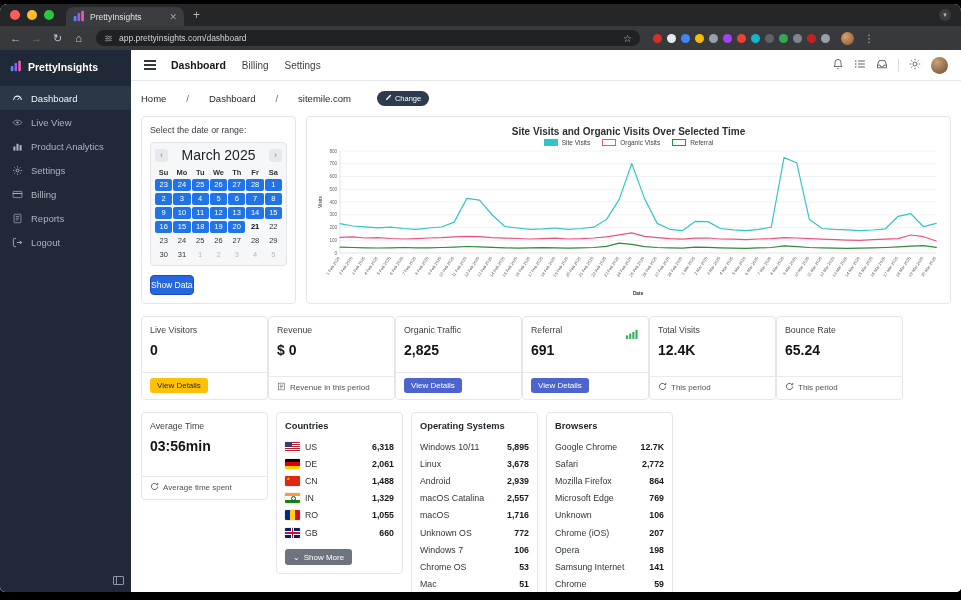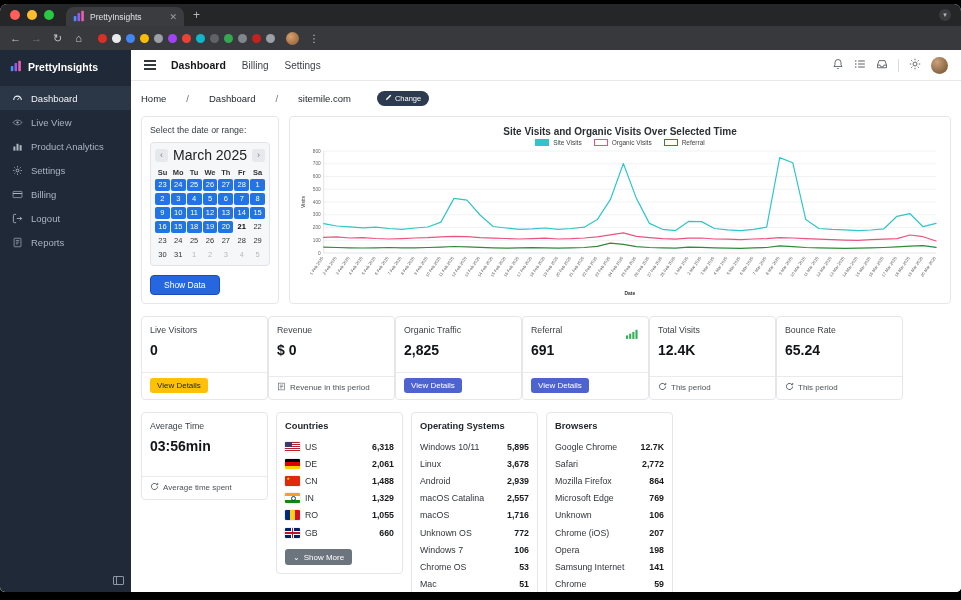--- a/index.html
+++ b/index.html
@@ -42,33 +42,33 @@
   .navlink.active{font-weight:bold;color:#14171a;font-size:10.5px;}
   .topnav-right{margin-left:auto;display:flex;align-items:center;gap:10px;color:#565b61;}
   .tn-divider{width:1px;height:13px;background:#d9dbe0;}
   .tn-avatar{width:17px;height:17px;border-radius:50%;background:radial-gradient(circle at 35% 30%, #caa27a, #6e4a2a);}
   .content{flex:1;padding:8px 10px;overflow:hidden;}
   .breadcrumb{font-size:9.5px;color:#23282e;display:flex;align-items:center;gap:20px;margin:2px 0 10px;}
   .sep{color:#6b7178;}
   .change-btn{margin-left:6px;background:#2d3b50;color:#fff;border:none;border-radius:9px;font-size:7.5px;padding:3px 8px;display:flex;align-items:center;gap:3px;font-family:inherit;}
   .card{background:#fff;border:1px solid #e4e6ea;border-radius:4px;box-sizing:border-box;}
   .row1{display:flex;gap:10px;margin-bottom:12px;}
-  .date-card{width:138px;flex-shrink:0;padding:8px;}
+  .date-card{width:155px;flex-shrink:0;padding:8px;}
   .date-title{font-size:8.8px;color:#343a40;margin-bottom:7px;}
   .calendar{background:#f6f7f9;border:1px solid #e2e4e9;border-radius:4px;padding:4px;}
   .cal-head{display:flex;align-items:center;margin-bottom:3px;}
   .cal-nav{width:13px;height:13px;background:#e7e8ec;border-radius:3px;color:#7a8088;font-size:9px;line-height:12px;text-align:center;}
   .cal-month{flex:1;text-align:center;font-weight:normal;font-size:14px;color:#222;}
   .cal-grid{display:grid;grid-template-columns:repeat(7,1fr);gap:2px 1px;}
   .cal-dh{font-size:7.5px;font-weight:bold;text-align:center;color:#333;padding:2px 0;}
   .cal-day{font-size:7.5px;text-align:center;color:#333;height:12px;line-height:12px;border-radius:2px;}
   .cal-day.sel{background:#2173e8;color:#fff;}
   .cal-day.today{font-weight:bold;color:#000;}
   .cal-day.muted{color:#b4bac1;}
-  .show-data{margin-top:9px;background:#2667e0;color:#fff;border:1.5px solid #1a4cc0;border-radius:4px;font-size:8.5px;padding:4px 13px;font-family:inherit;}
+  .show-data{margin-top:9px;background:#2667e0;color:#fff;border:1.5px solid #1a4cc0;border-radius:4px;font-size:8.5px;padding:4px 0;font-family:inherit;}
   .chart-card{flex:1;padding:6px 8px 4px;min-width:0;}
   .chart-title{text-align:center;font-size:10px;font-weight:bold;color:#2b2f33;margin:3px 0 2px;}
   .legend{display:flex;justify-content:center;gap:12px;align-items:center;margin-bottom:1px;}
   .lg-item{display:flex;align-items:center;gap:4px;font-size:6.5px;color:#444;}
   .lg-box{width:14px;height:7px;box-sizing:border-box;}
   .chart-svg{width:100%;height:150px;display:block;}
   .stats-row{display:flex;margin-bottom:12px;}
   .stat-card{width:127px;padding:8px 8px 0;position:relative;display:flex;flex-direction:column;height:84px;}
   .stat-title{font-size:8.8px;color:#3c4248;}
   .stat-value{font-size:14px;font-weight:bold;color:#121518;margin:7px 0 8px;}
@@ -116,20 +116,30 @@
     </div>
     <span class="newtab">+</span>
     <span class="tabsearch">▾</span>
   </div>
 
   <div class="toolbar">
     <span class="navbtn">←</span>
     <span class="navbtn dim">→</span>
     <span class="navbtn">↻</span>
     <span class="navbtn">⌂</span>
+    <div class="addressbar">
+      <span><svg width="9" height="9" viewBox="0 0 16 16" fill="none">
+            <path d="M2 4.5h12M2 8h12M2 11.5h12" stroke="#9aa0a6" stroke-width="1.2"></path>
+            <circle cx="6" cy="4.5" r="1.6" fill="#202124" stroke="#9aa0a6"></circle>
+            <circle cx="10.5" cy="8" r="1.6" fill="#202124" stroke="#9aa0a6"></circle>
+            <circle cx="5" cy="11.5" r="1.6" fill="#202124" stroke="#9aa0a6"></circle>
+          </svg></span>
+      <span class="url">app.prettyinsights.com/dashboard</span>
+      <span class="star">☆</span>
+    </div>
     <div class="extensions">
         <span class="ext-dot" style="background: rgb(217, 48, 37);"></span>
         <span class="ext-dot" style="background: rgb(232, 234, 237);"></span>
         <span class="ext-dot" style="background: rgb(66, 133, 244);"></span>
         <span class="ext-dot" style="background: rgb(251, 188, 4);"></span>
         <span class="ext-dot" style="background: rgb(154, 160, 166);"></span>
         <span class="ext-dot" style="background: rgb(161, 66, 244);"></span>
         <span class="ext-dot" style="background: rgb(234, 67, 53);"></span>
         <span class="ext-dot" style="background: rgb(18, 181, 203);"></span>
         <span class="ext-dot" style="background: rgb(95, 99, 104);"></span>
@@ -196,34 +206,34 @@
               <svg width="11" height="11" viewBox="0 0 16 16" fill="none">
                 <rect x="1.5" y="3.5" width="13" height="9" rx="1" stroke="currentColor"></rect>
                 <path d="M1.5 6.5h13" stroke="currentColor" stroke-width="1.6"></path>
               </svg>
             </span>
             <span>Billing</span>
           </div>
           <div class="nav-item">
             <span class="nav-ic">
               <svg width="11" height="11" viewBox="0 0 16 16" fill="none">
-                <path d="M6 2H3.5A1.5 1.5 0 0 0 2 3.5v9A1.5 1.5 0 0 0 3.5 14H6" stroke="currentColor" stroke-width="1.3"></path>
-                <path d="M7 8h7M11.5 5.5 14 8l-2.5 2.5" stroke="currentColor" stroke-width="1.3"></path>
+                <rect x="3" y="1.8" width="10" height="12.4" rx="1" stroke="currentColor"></rect>
+                <path d="M5.5 5h5M5.5 7.5h5M5.5 10h3.5" stroke="currentColor"></path>
               </svg>
             </span>
-            <span>Logout</span>
+            <span>Reports</span>
           </div>
           <div class="nav-item">
             <span class="nav-ic">
               <svg width="11" height="11" viewBox="0 0 16 16" fill="none">
-                <rect x="3" y="1.8" width="10" height="12.4" rx="1" stroke="currentColor"></rect>
-                <path d="M5.5 5h5M5.5 7.5h5M5.5 10h3.5" stroke="currentColor"></path>
+                <path d="M6 2H3.5A1.5 1.5 0 0 0 2 3.5v9A1.5 1.5 0 0 0 3.5 14H6" stroke="currentColor" stroke-width="1.3"></path>
+                <path d="M7 8h7M11.5 5.5 14 8l-2.5 2.5" stroke="currentColor" stroke-width="1.3"></path>
               </svg>
             </span>
-            <span>Reports</span>
+            <span>Logout</span>
           </div>
         </nav>
       <span class="collapse-box"></span>
     </aside>
 
     <div class="main">
 
       <div class="topnav">
         <span class="hamburger">
             <i></i>

